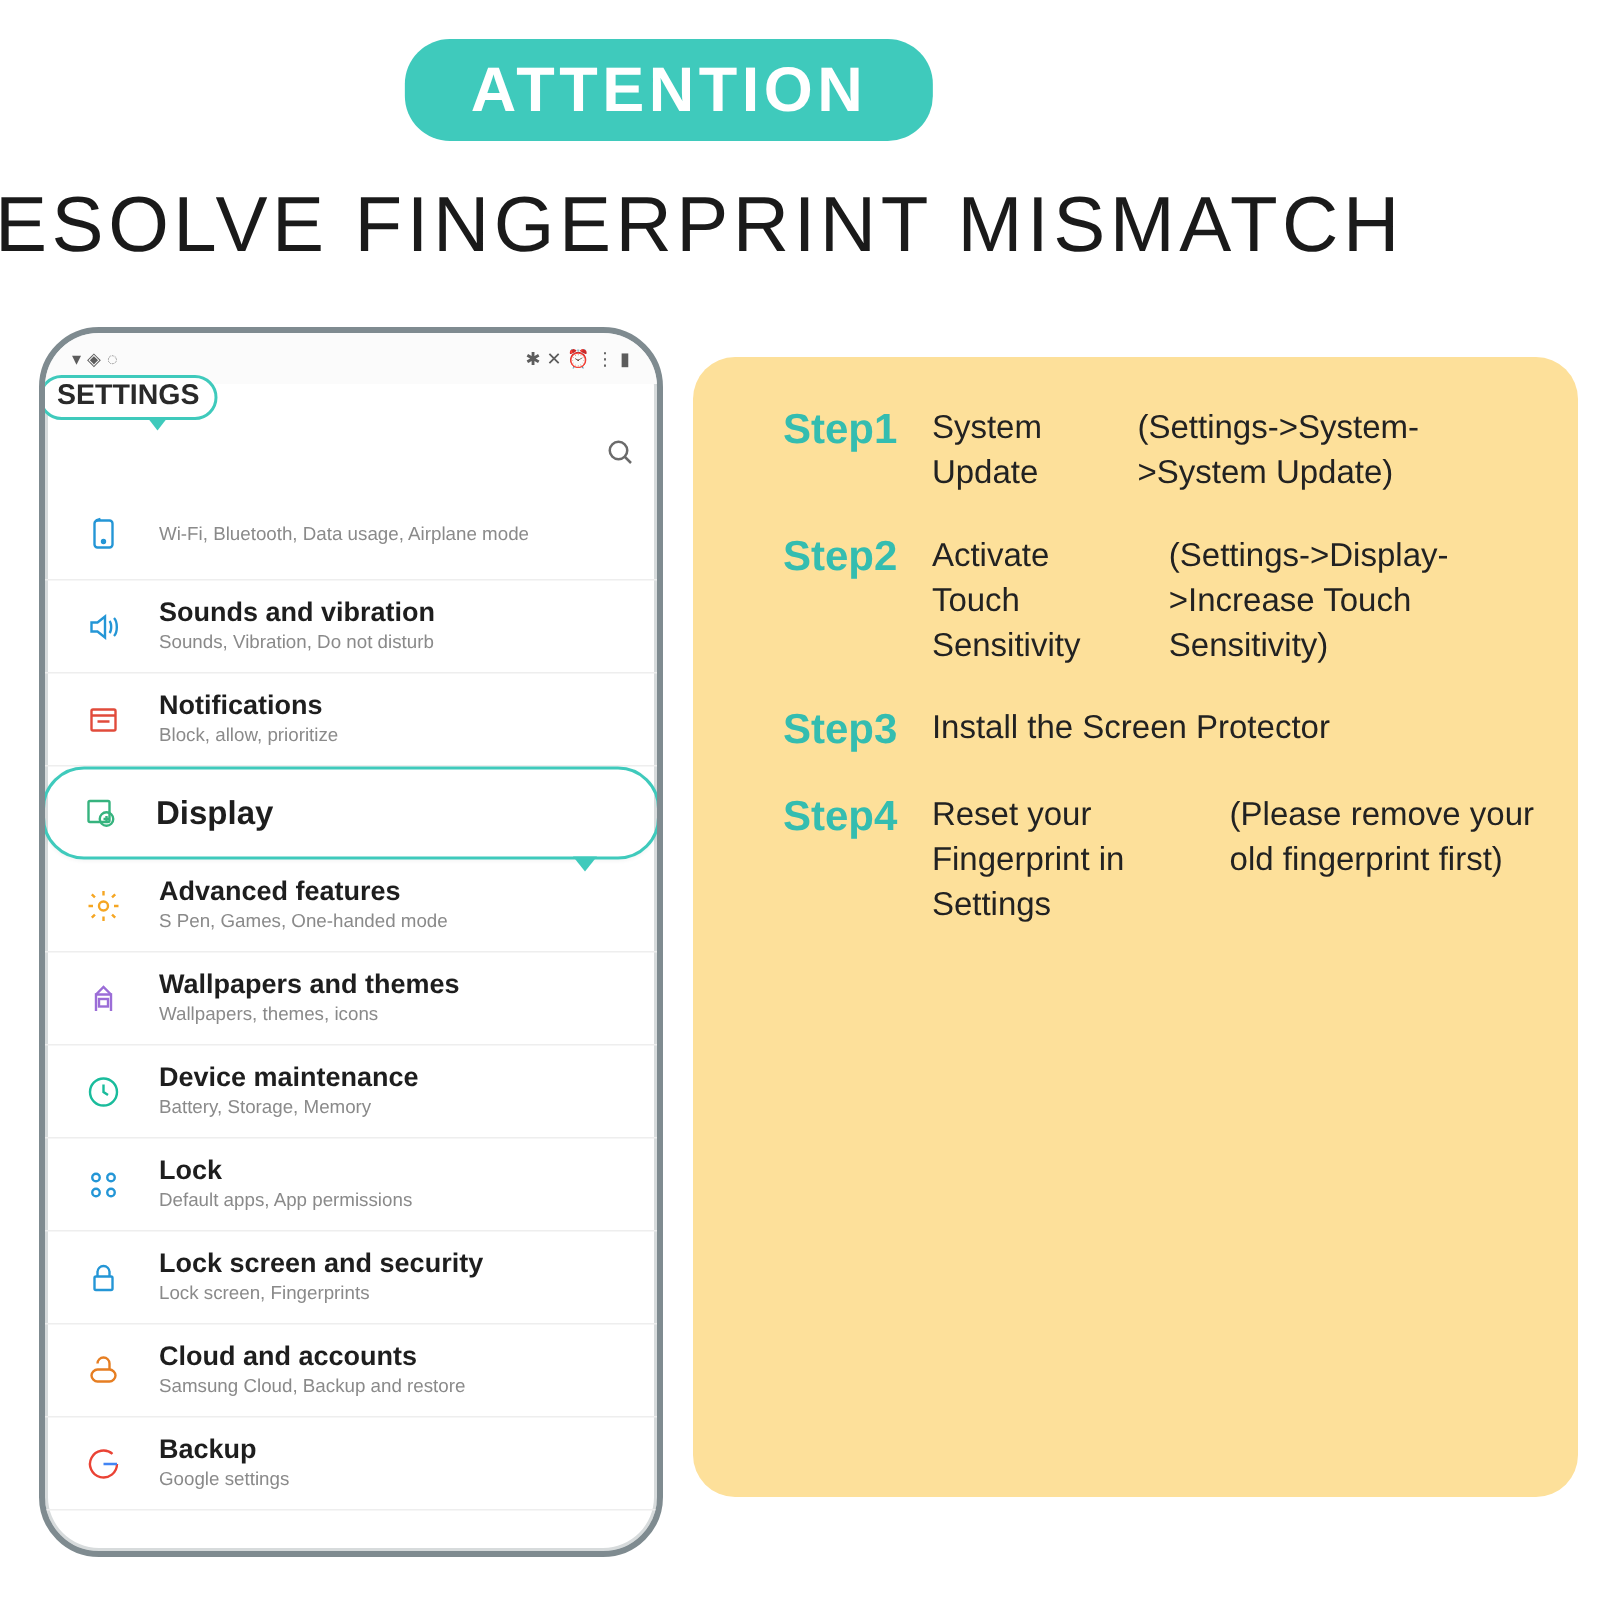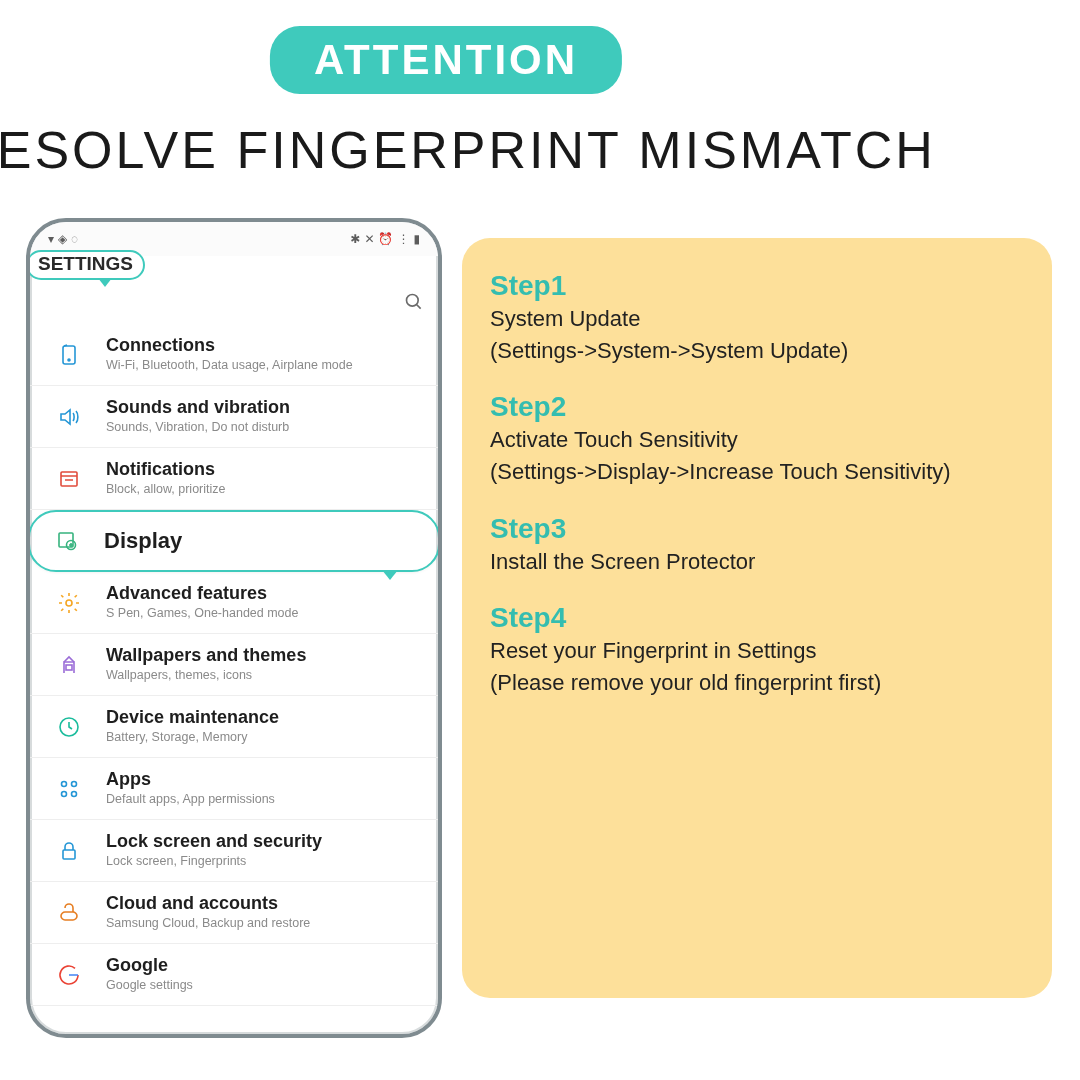--- a/index.html
+++ b/index.html
@@ -147,21 +147,21 @@
     left: 462px;
     width: 590px;
     height: 760px;
     background: #fde09a;
     border-radius: 28px;
     padding: 32px 22px 30px 28px;
     display: flex;
     flex-direction: column;
     gap: 26px;
   }
-  .step-block { display: flex; flex-direction: column; gap: 2px; }
+  .step-block { display: flex; flex-direction: row; gap: 23px; margin-left: 32px; }
   .step-title { color: #34bdb0; font-weight: 800; font-size: 28px; }
   .step-line, .step-note { color: #222; font-size: 22px; line-height: 1.35; }
 </style>
 </head>
 <body>
 
 <div class="wrap">
   <div class="attention-pill">ATTENTION</div>
   <div class="big-title">RESOLVE FINGERPRINT MISMATCH</div>
 
@@ -196,21 +196,20 @@
 
       <div class="setting-row">
         <span class="setting-icon">
           <svg viewBox="0 0 24 24" fill="none" stroke="#2496d6" stroke-width="1.6">
               <rect x="6" y="3" width="12" height="18" rx="2"></rect>
               <circle cx="12" cy="17" r="1" fill="#2496d6"></circle>
               <path d="M7 3l3-1"></path>
             </svg>
         </span>
         <div class="setting-text">
-          <div class="setting-title">Connections</div>
           <div class="setting-sub">Wi-Fi, Bluetooth, Data usage, Airplane mode</div>
         </div>
       </div>
 
       <div class="setting-row">
         <span class="setting-icon">
           <svg viewBox="0 0 24 24" fill="none" stroke="#2496d6" stroke-width="1.6">
               <path d="M4 9v6h4l5 4V5l-5 4H4z"></path>
               <path d="M16 8c1.5 1.5 1.5 6.5 0 8"></path>
               <path d="M19 6c2.5 2.5 2.5 9.5 0 12"></path>
@@ -292,21 +291,21 @@
       <div class="setting-row">
         <span class="setting-icon">
           <svg viewBox="0 0 24 24" fill="none" stroke="#2496d6" stroke-width="1.6">
               <circle cx="7" cy="7" r="2.5"></circle>
               <circle cx="17" cy="7" r="2.5"></circle>
               <circle cx="7" cy="17" r="2.5"></circle>
               <circle cx="17" cy="17" r="2.5"></circle>
             </svg>
         </span>
         <div class="setting-text">
-          <div class="setting-title">Apps</div>
+          <div class="setting-title">Lock</div>
           <div class="setting-sub">Default apps, App permissions</div>
         </div>
       </div>
 
       <div class="setting-row">
         <span class="setting-icon">
           <svg viewBox="0 0 24 24" fill="none" stroke="#2496d6" stroke-width="1.6">
               <rect x="6" y="11" width="12" height="9" rx="1"></rect>
               <path d="M8 11V8a4 4 0 0 1 8 0v3"></path>
             </svg>
@@ -332,21 +331,21 @@
 
       <div class="setting-row">
         <span class="setting-icon">
           <svg viewBox="0 0 24 24" fill="none" stroke-width="1.6">
               <path d="M21 12a9 9 0 1 1-3-6.7" stroke="#ea4335"></path>
               <path d="M12 12h9" stroke="#4285f4"></path>
               <path d="M12 12v9" stroke="#34a853" opacity="0"></path>
             </svg>
         </span>
         <div class="setting-text">
-          <div class="setting-title">Google</div>
+          <div class="setting-title">Backup</div>
           <div class="setting-sub">Google settings</div>
         </div>
       </div>
 
     </div>
   </div>
 
   <div class="steps-card">
     <div class="step-block">
       <div class="step-title">Step1</div>

